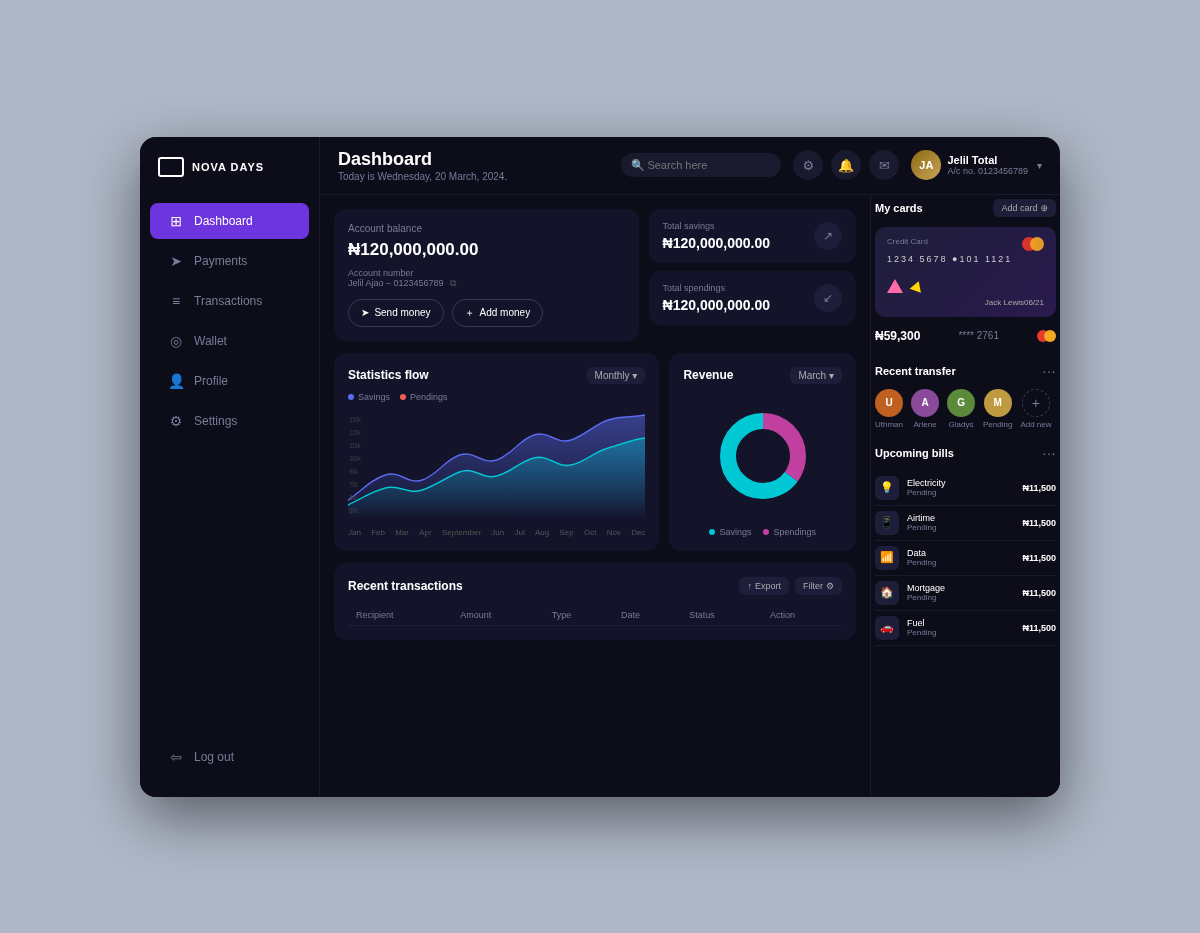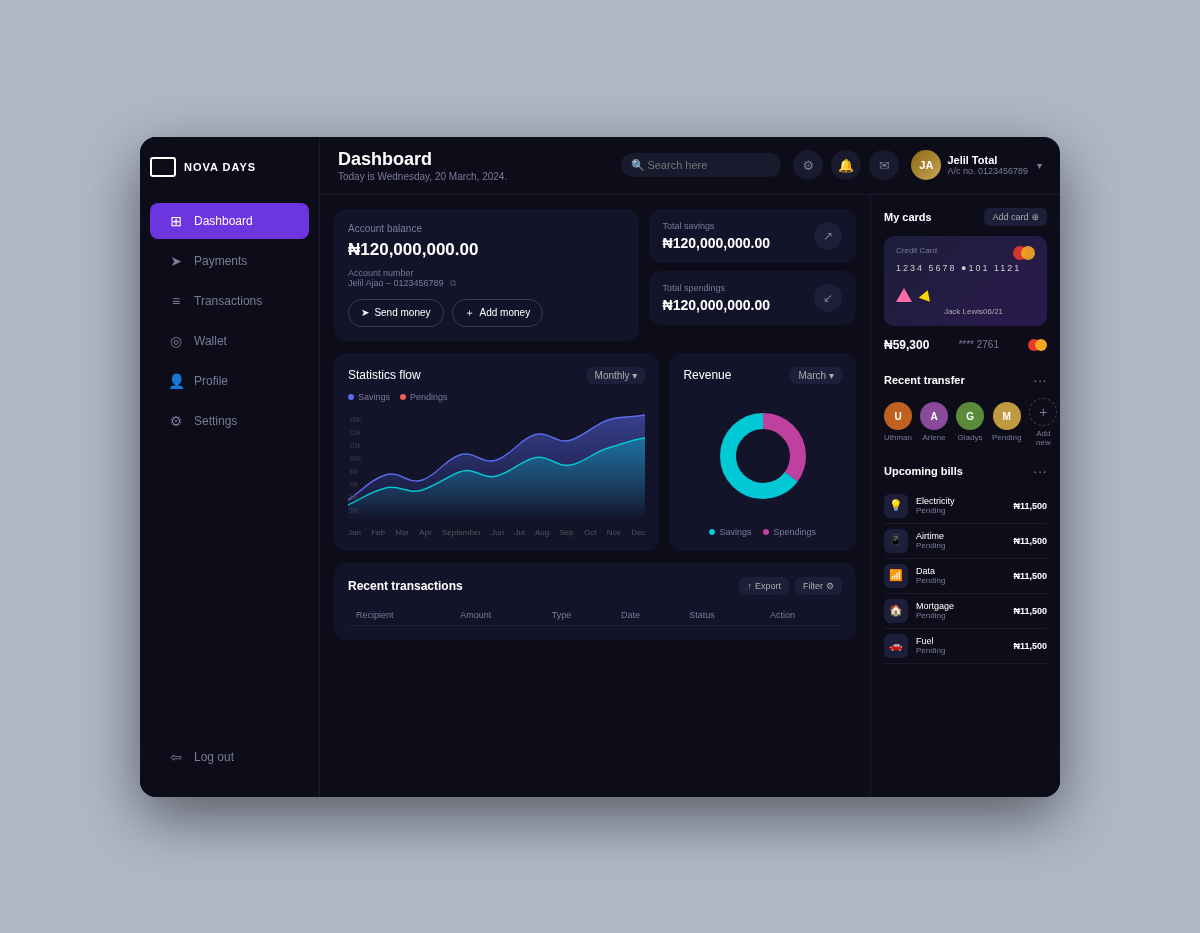--- a/index.html
+++ b/index.html
@@ -27,21 +27,21 @@
       display: flex;
       flex-direction: column;
       padding: 20px 0;
       border-right: 1px solid #1a1a2e;
       flex-shrink: 0;
     }
     .sidebar-logo {
       display: flex;
       align-items: center;
       gap: 8px;
-      padding: 0 10px 24px;
+      padding: 0 18px 24px;
     }
     .logo-icon {
       width: 26px;
       height: 20px;
       border: 2px solid #fff;
       border-radius: 3px;
       position: relative;
     }
     .logo-text {
       color: #fff;
@@ -249,21 +249,21 @@
       border-radius: 12px;
       padding: 14px;
       flex: 1.5;
     }
     .chart-header {
       display: flex;
       align-items: center;
       justify-content: space-between;
       margin-bottom: 8px;
     }
-    .chart-title { color: #fff; font-size: 12px; font-weight: 400; }
+    .chart-title { color: #fff; font-size: 12px; font-weight: 700; }
     .chart-filter {
       background: #1e1e3a;
       border: none;
       color: #aaa;
       font-size: 10px;
       padding: 3px 8px;
       border-radius: 6px;
       cursor: pointer;
     }
     .chart-legend {
@@ -369,21 +369,21 @@
       font-size: 9px;
       font-weight: 600;
     }
     .status-success { background: rgba(0,200,100,0.15); color: #00c864; }
     .status-failed { background: rgba(255,60,60,0.15); color: #ff4040; }
     
     .right-panel {
       width: 190px;
       background: #0d0d1a;
       border-left: 1px solid #1a1a2e;
-      padding: 13px;
+      padding: 4px;
       overflow-y: auto;
       flex-shrink: 0;
     }
     .right-panel::-webkit-scrollbar { width: 3px; }
     .right-panel::-webkit-scrollbar-thumb { background: #2a2a4a; border-radius: 2px; }
     .panel-section { margin-bottom: 16px; }
     .panel-section-header {
       display: flex;
       align-items: center;
       justify-content: space-between;
@@ -415,21 +415,21 @@
     }
     .credit-card-label { color: #7a7a9a; font-size: 8px; margin-bottom: 8px; }
     .card-number-row {
       color: #ccc;
       font-size: 9px;
       letter-spacing: 2px;
       margin-bottom: 4px;
     }
     .card-name-row {
       display: flex;
-      justify-content: center;
+      justify-content: flex-end;
       align-items: flex-end;
       margin-left: 16px;
     }
     .card-holder-name { color: #aaa; font-size: 8px; }
     .card-expiry { color: #aaa; font-size: 8px; }
     .card-brand-logo {
       position: absolute;
       top: 10px;
       right: 12px;
       font-size: 18px;

